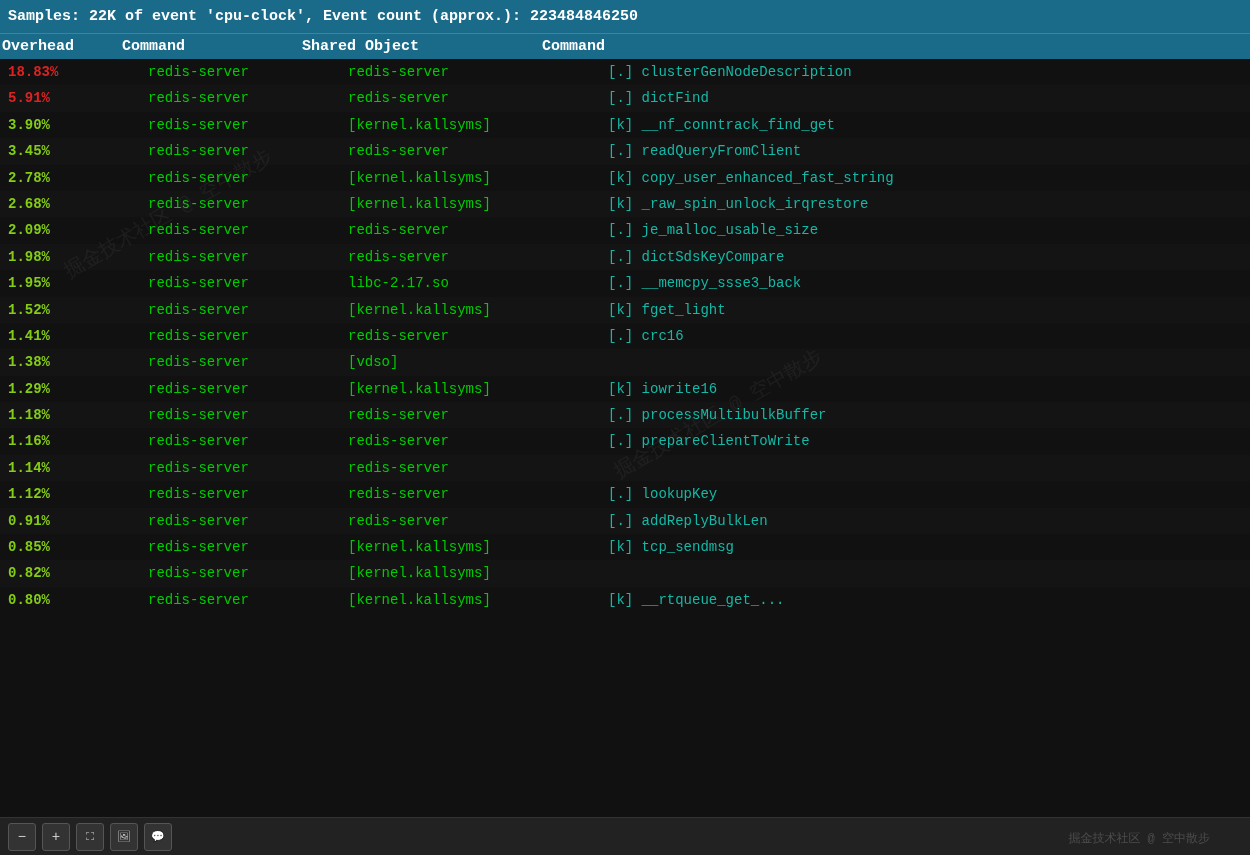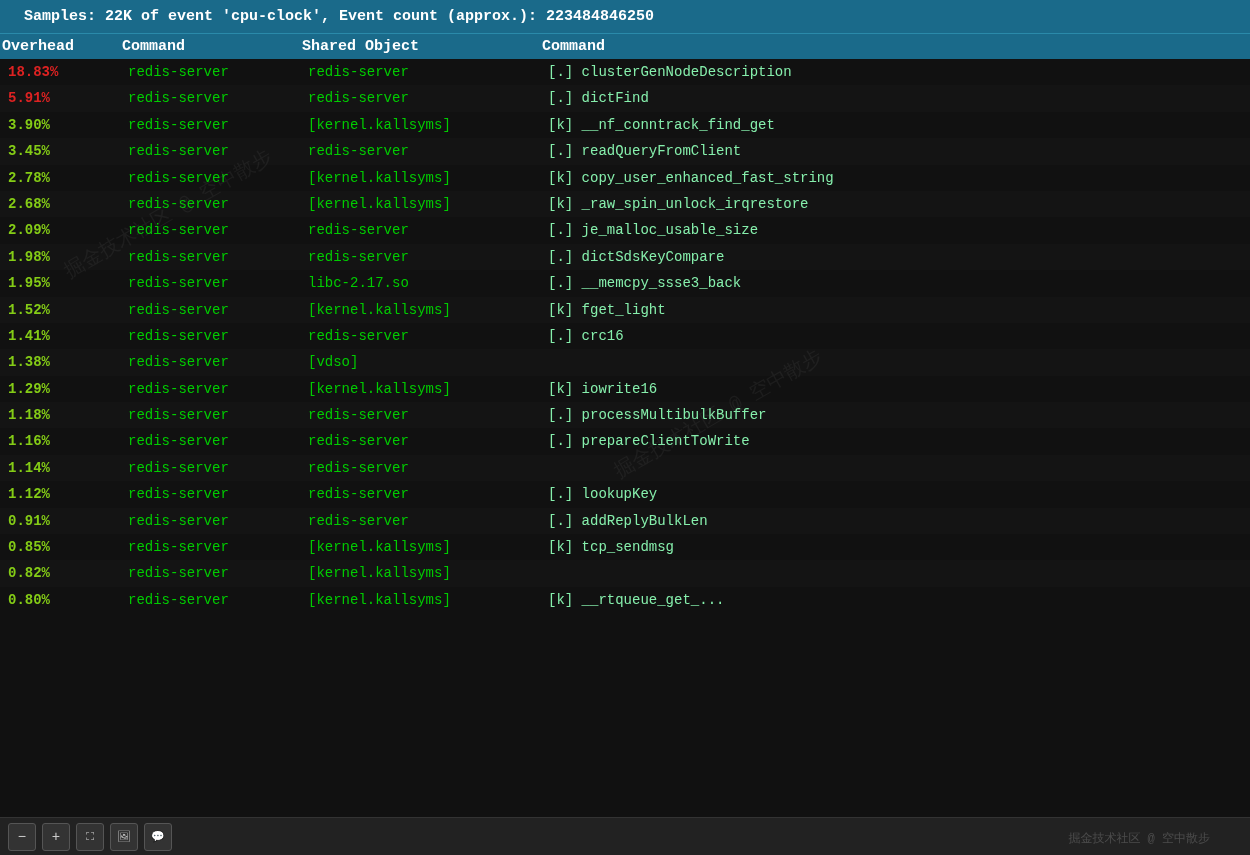--- a/index.html
+++ b/index.html
@@ -21,21 +21,21 @@
     .perf-container {
       width: 1250px;
       height: 855px;
       background: #111;
       overflow: hidden;
     }
 
     .header-bar {
       background: #1a6a8a;
       color: #ffffff;
-      padding: 6px 24px;
+      padding: 6px 8px;
       font-size: 15px;
       font-weight: bold;
       line-height: 1.4;
     }
 
     .column-header {
       display: flex;
       background: #1a6a8a;
       color: #ffffff;
       padding: 4px 2px;
@@ -61,20 +61,21 @@
 
     .col-symbol {
       flex: 1;
     }
 
     .data-row {
       display: flex;
       padding: 2px 8px;
       align-items: flex-start;
       line-height: 1.6;
+      gap: 20px;
     }
 
     .data-row:nth-child(even) {
       background: #141414;
     }
 
     .data-row:nth-child(odd) {
       background: #111111;
     }
 
@@ -99,21 +100,21 @@
     }
 
     .shared-val {
       width: 240px;
       flex-shrink: 0;
       color: #00cc00;
     }
 
     .symbol-val {
       flex: 1;
-      color: #86efac;
+      color: #14b8a6;
     }
 
     .bottom-toolbar {
       position: absolute;
       bottom: 0;
       left: 0;
       width: 1250px;
       height: 38px;
       background: #222;
       border-top: 1px solid #333;

